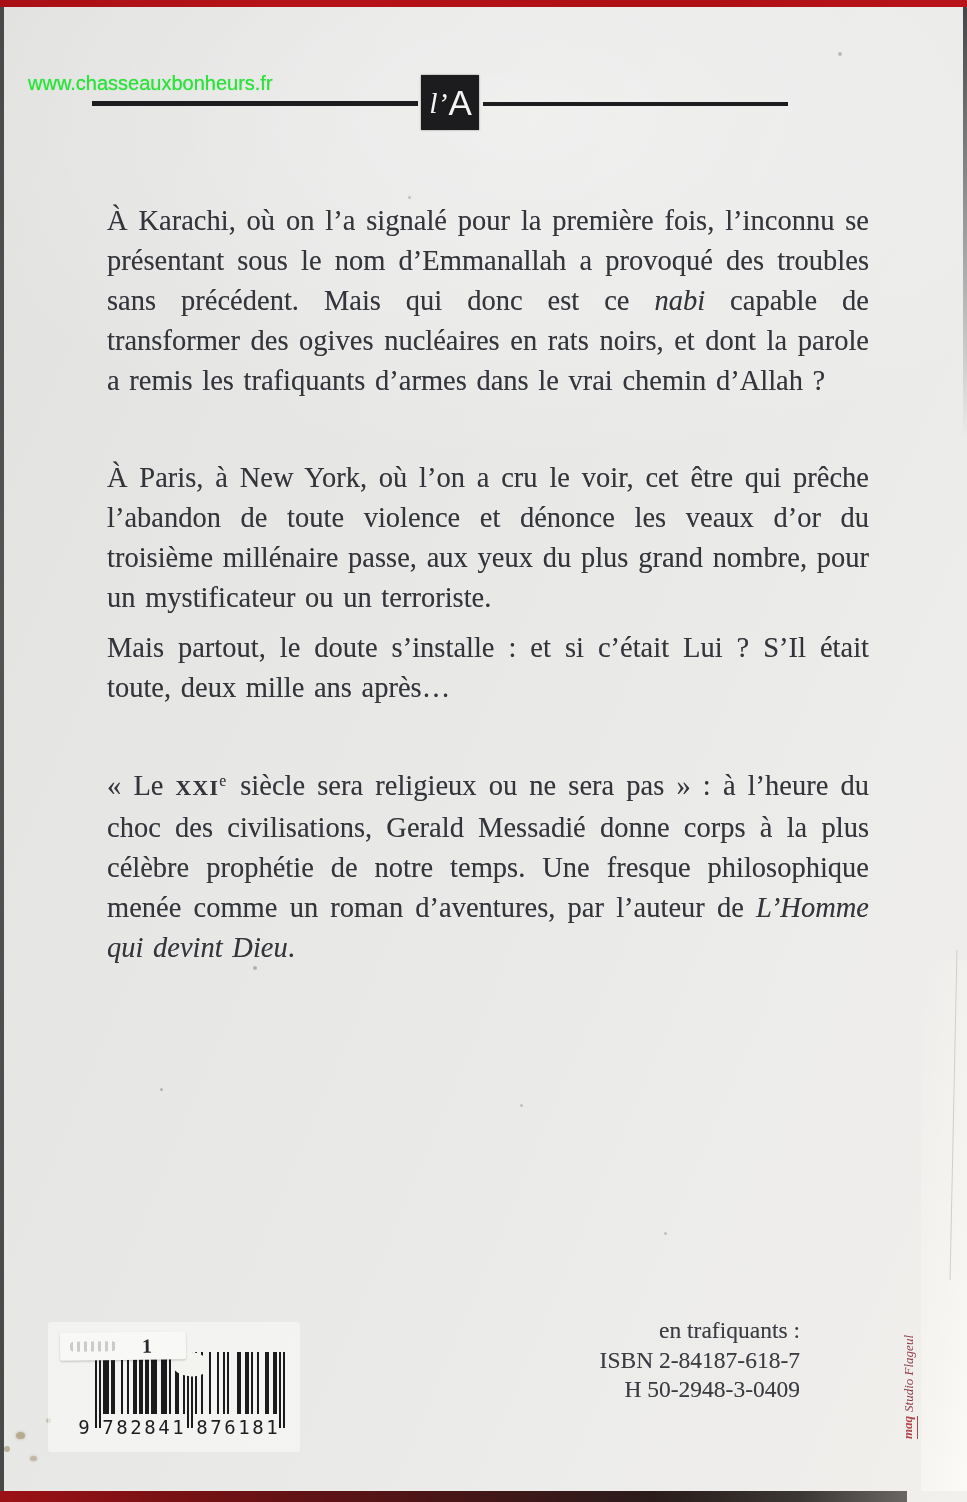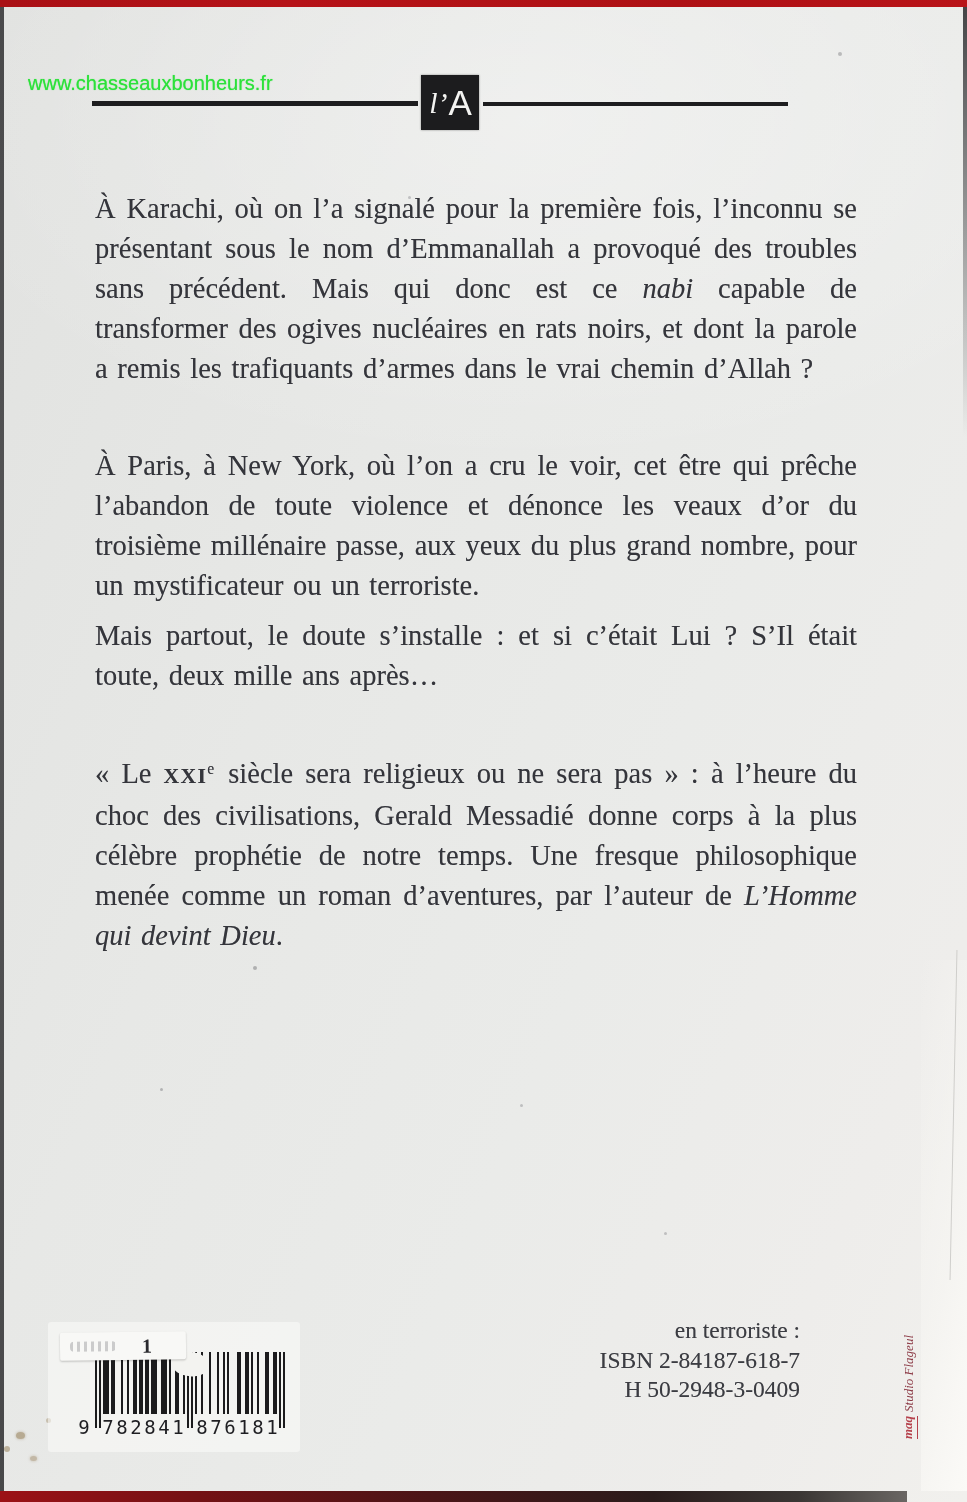--- a/index.html
+++ b/index.html
@@ -28,21 +28,21 @@
   .logo-line{position:absolute;top:101px;height:5px;background:#1d1d1f;z-index:10;}
   .logo-line.left{left:92px;width:326px;}
   .logo-line.right{left:483px;width:305px;height:4px;top:102px;}
   .logo-box{position:absolute;left:421px;top:75px;width:58px;height:55px;background:#1c1c1e;
     display:flex;align-items:center;justify-content:center;z-index:11;box-shadow:0 0 2px rgba(0,0,0,.4);}
   .logo-script{color:#f4f4f2;font-family:"Liberation Serif",serif;font-style:italic;font-size:30px;line-height:1;margin-right:1px;}
   .logo-A{color:#f4f4f2;font-family:"Liberation Sans",sans-serif;font-size:35px;line-height:1;font-weight:400;letter-spacing:-1px;}
 
   
   .body-text{position:absolute;left:95px;top:0;width:762px;z-index:8;}
-  .para{position:absolute;left:0;width:762px;margin:0;font-size:28.5px;line-height:40px;color:#34353b;
+  .para{position:absolute;left:0;width:762px;margin:12px;font-size:28.5px;line-height:40px;color:#34353b;
     text-align:justify;word-spacing:2.5px;text-shadow:0 0 .4px rgba(52,53,59,.4);}
   .para:nth-of-type(1){top:189px;}
   .para:nth-of-type(2){top:446px;}
   .para:nth-of-type(3){top:616px;}
   .para:nth-of-type(4){top:749px;}
   .seg-italic{font-style:italic;}
   .seg-smallcaps{font-size:.76em;letter-spacing:.06em;font-weight:bold;}
   .seg-superscript{font-size:.55em;vertical-align:.55em;margin-right:2px;}
 
   
@@ -162,21 +162,21 @@
       <span class="bc-digit" style="left: 156px;">8</span>
       <span class="bc-digit" style="left: 170px;">1</span>
     </div>
   <div class="sticker-residue"></div>
   <div class="sticker">
     <span class="sticker-smudge"></span>
     <span class="sticker-num">1</span>
   </div>
 
   <div class="credits">
-      <div class="credit-line">en terroriste :</div>
+      <div class="credit-line">en trafiquants :</div>
       <div class="credit-line">ISBN 2-84187-618-7</div>
       <div class="credit-line">H 50-2948-3-0409</div>
     </div>
 
   <div class="spine-credit">
     <span class="spine-logo">maq</span>
     <span class="spine-name">Studio Flageul</span>
   </div>
 
   <div class="speck" style="left:585px;top:3px;width:4px;height:4px;background:rgba(70,70,75,.55);"></div>

